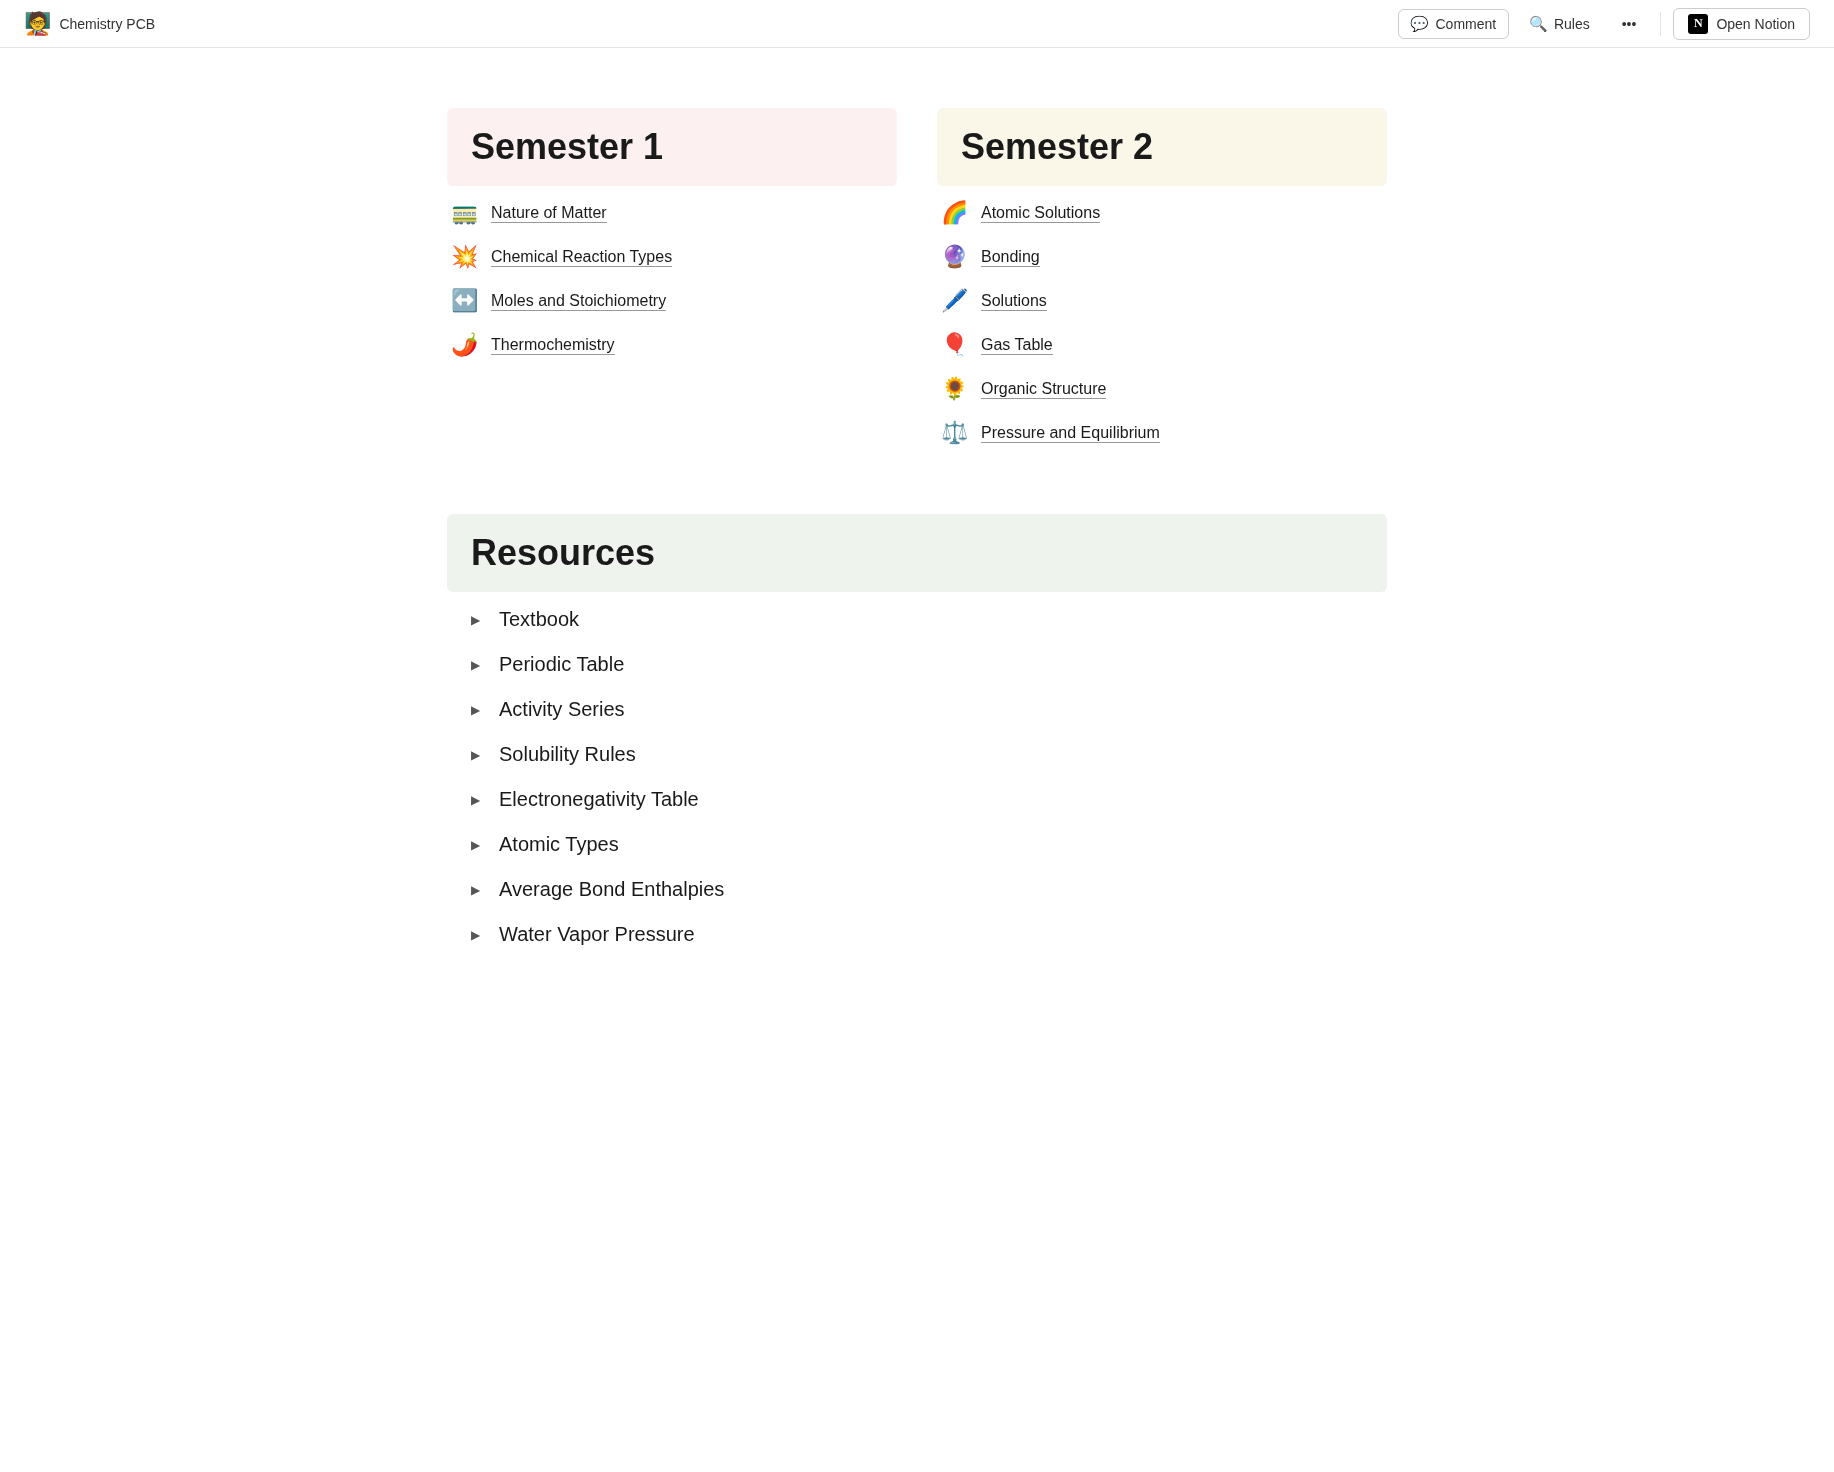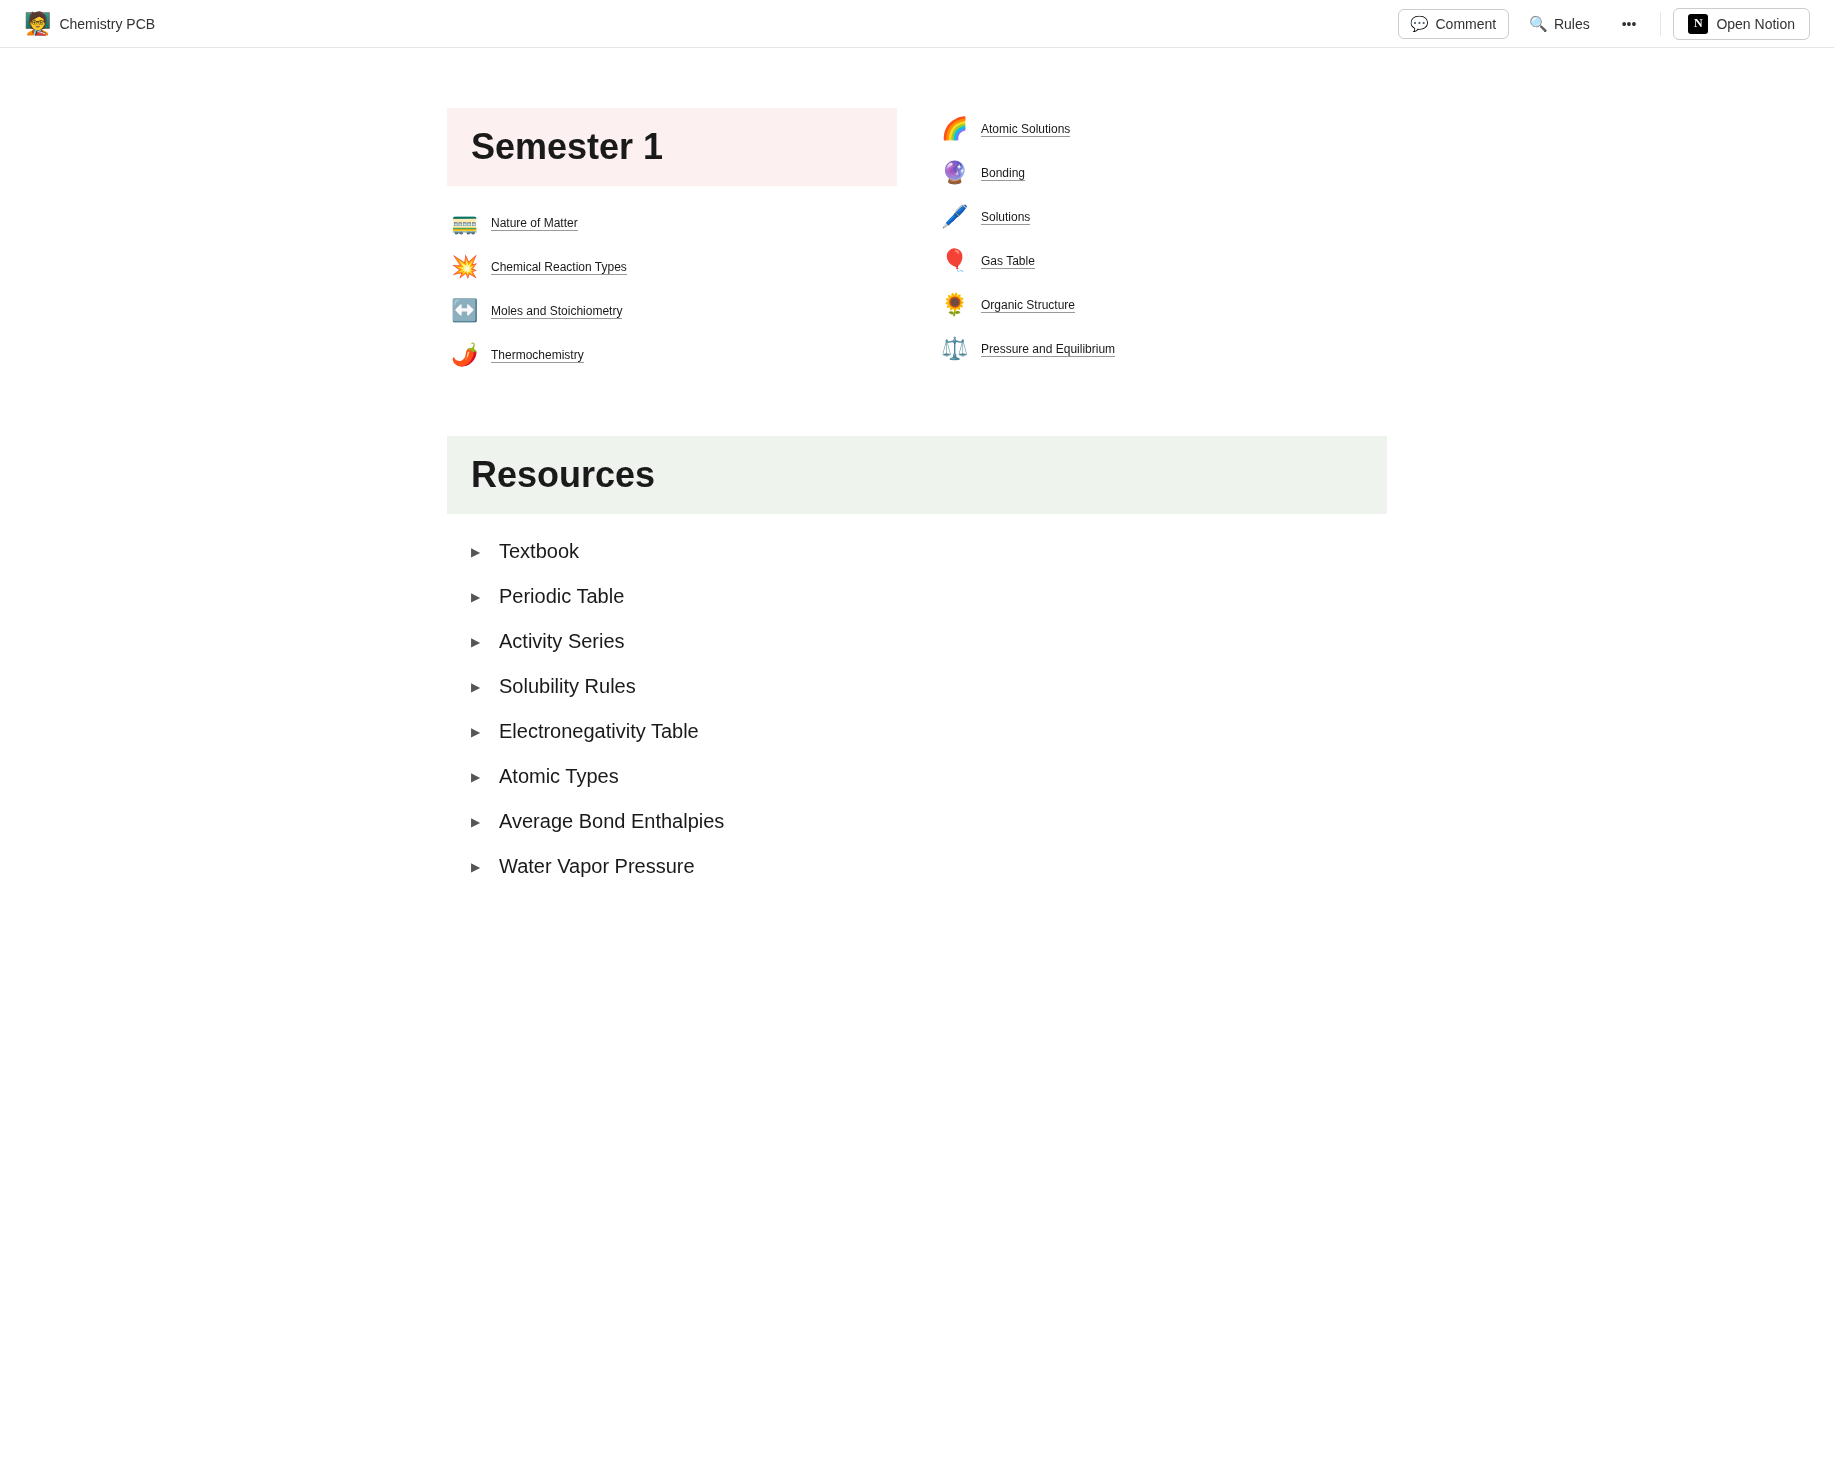--- a/index.html
+++ b/index.html
@@ -91,23 +91,23 @@
       display: flex;
       gap: 40px;
       margin-bottom: 60px;
     }
     .column {
       flex: 1;
     }
 
     
     .section-header {
-      border-radius: 0;
+      border-radius: 6px;
       padding: 18px 24px;
-      margin-bottom: 16px;
+      margin-bottom: 6px;
     }
     .section-header h2 {
       font-size: 36px;
       font-weight: 700;
       color: #1a1a1a;
     }
     .semester1-header { background: #fdf0f0; }
     .semester2-header { background: #faf7e8; }
     .resources-header { background: #eef3ee; }
 
@@ -128,21 +128,21 @@
       cursor: pointer;
       border-radius: 4px;
     }
     .course-item .emoji {
       font-size: 22px;
       min-width: 28px;
       text-align: center;
     }
     .course-item .link-text {
       border-bottom: 1px solid #999;
-      font-size: 12px;
+      font-size: 16px;
     }
 
     
     .resources-section {
       width: 100%;
     }
     .resources-list {
       list-style: none;
       display: flex;
       flex-direction: column;
@@ -228,20 +228,23 @@
             <span class="link-text">Moles and Stoichiometry</span>
           </li>
           <li class="course-item">
             <span class="emoji">🌶️</span>
             <span class="link-text">Thermochemistry</span>
           </li>
         </ul>
     </div>
 
     <div class="column">
+      <div class="section-header semester2-header">
+        <h2>Semester 2</h2>
+      </div>
       <ul class="course-list" id="semester2-list">
           <li class="course-item">
             <span class="emoji">🌈</span>
             <span class="link-text">Atomic Solutions</span>
           </li>
           <li class="course-item">
             <span class="emoji">🔮</span>
             <span class="link-text">Bonding</span>
           </li>
           <li class="course-item">

